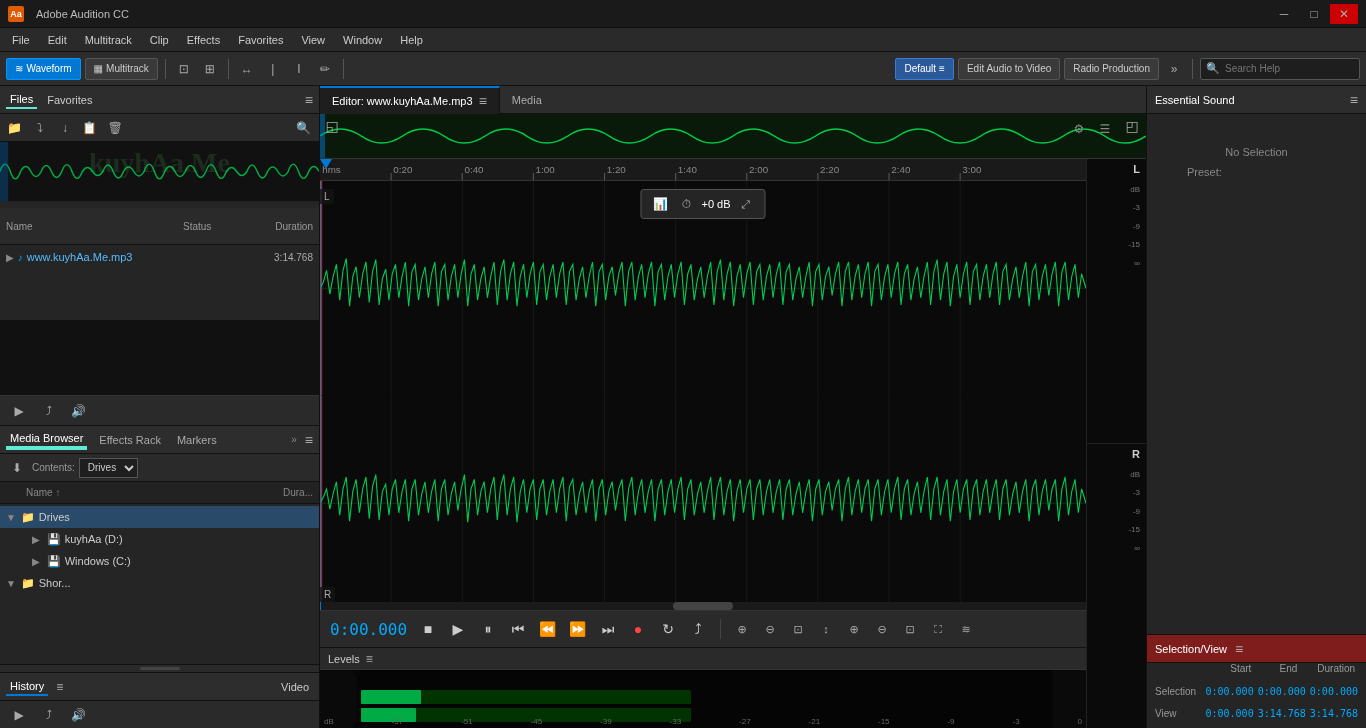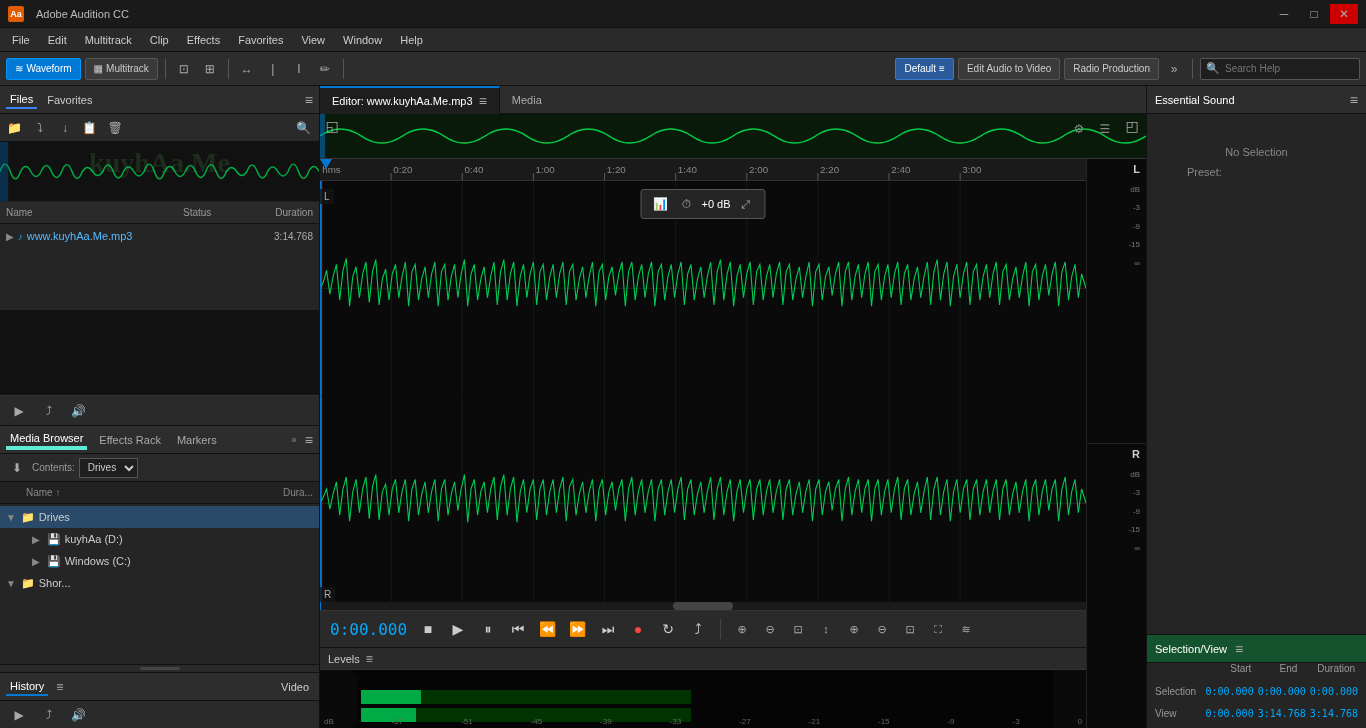--- a/index.html
+++ b/index.html
@@ -29,24 +29,24 @@
     
     #main { display: flex; height: calc(728px - 28px - 24px - 34px); }
 
     
     #left-panel { width: 320px; display: flex; flex-direction: column; background: #252525; border-right: 1px solid #111; }
 
     
     #files-section { height: 340px; display: flex; flex-direction: column; border-bottom: 1px solid #111; }
     .panel-header { background: #2d2d2d; height: 28px; display: flex; align-items: center; padding: 0 6px; gap: 6px; border-bottom: 1px solid #111; }
     .panel-header .tab { color: #ccc; font-size: 11px; cursor: pointer; padding: 2px 4px; }
-    .panel-header .tab.active { color: #fff; border-bottom: 2px solid #3b82f6; }
+    .panel-header .tab.active { color: #fff; border-bottom: 2px solid #5eead4; }
     .panel-toolbar { background: #2a2a2a; height: 28px; display: flex; align-items: center; padding: 0 4px; gap: 3px; border-bottom: 1px solid #111; }
     .icon-btn { width: 22px; height: 22px; display: flex; align-items: center; justify-content: center; cursor: pointer; color: #aaa; font-size: 12px; border-radius: 2px; }
-    .column-header { background: #2a2a2a; height: 22px; display: flex; align-items: center; padding: 0 6px; border-bottom: 1px solid #111; font-size: 10px; color: #999; }
+    .column-header { background: #2a2a2a; height: 37px; display: flex; align-items: center; padding: 0 6px; border-bottom: 1px solid #111; font-size: 10px; color: #999; margin-top: 6px; }
     .col-name { flex: 1; }
     .col-status { width: 60px; }
     .col-duration { width: 70px; text-align: right; }
     .file-list { flex: 1; overflow-y: auto; }
     .file-item { display: flex; align-items: center; padding: 2px 6px; height: 24px; cursor: pointer; }
     .file-item .file-arrow { color: #888; margin-right: 4px; font-size: 10px; }
     .file-item .file-wave-icon { color: #00aaff; margin-right: 4px; font-size: 10px; }
     .file-item .file-name { flex: 1; color: #5bf; font-size: 11px; }
     .file-item .file-duration { color: #aaa; font-size: 10px; width: 70px; text-align: right; }
     .panel-controls { height: 30px; display: flex; align-items: center; padding: 0 8px; gap: 8px; background: #2a2a2a; }
@@ -109,21 +109,21 @@
 
     
     #right-panel { width: 220px; background: #252525; border-left: 1px solid #111; display: flex; flex-direction: column; }
     .right-panel-header { background: #2d2d2d; height: 28px; display: flex; align-items: center; padding: 0 8px; border-bottom: 1px solid #111; font-size: 11px; color: #fff; gap: 6px; justify-content: space-between; }
     .right-panel-content { flex: 1; padding: 12px 8px; }
     .no-selection { color: #888; font-size: 11px; text-align: center; margin-top: 20px; }
     .preset-label { color: #888; font-size: 11px; margin-top: 8px; margin-left: 32px; }
 
     
     #sel-view-panel { background: #252525; border-top: 1px solid #111; }
-    .sel-header { background: #14532d; height: 28px; display: flex; align-items: center; padding: 0 8px; border-bottom: 1px solid #111; font-size: 11px; color: #fff; gap: 8px; }
+    .sel-header { background: #7f1d1d; height: 28px; display: flex; align-items: center; padding: 0 8px; border-bottom: 1px solid #111; font-size: 11px; color: #fff; gap: 8px; }
     .sel-grid { padding: 4px 8px; }
     .sel-row { display: flex; align-items: center; height: 22px; gap: 4px; }
     .sel-row-label { width: 60px; font-size: 10px; color: #999; }
     .sel-headers { display: flex; padding: 0 8px; gap: 4px; margin-bottom: 2px; }
     .sel-value { flex: 1; color: #0af; font-size: 10px; text-align: center; font-family: monospace; }
     .sel-value-blue { color: #0af; }
     .hamburger-icon { color: #aaa; font-size: 14px; cursor: pointer; }
 
     
     .wave-svg { width: 100%; height: 100%; }

